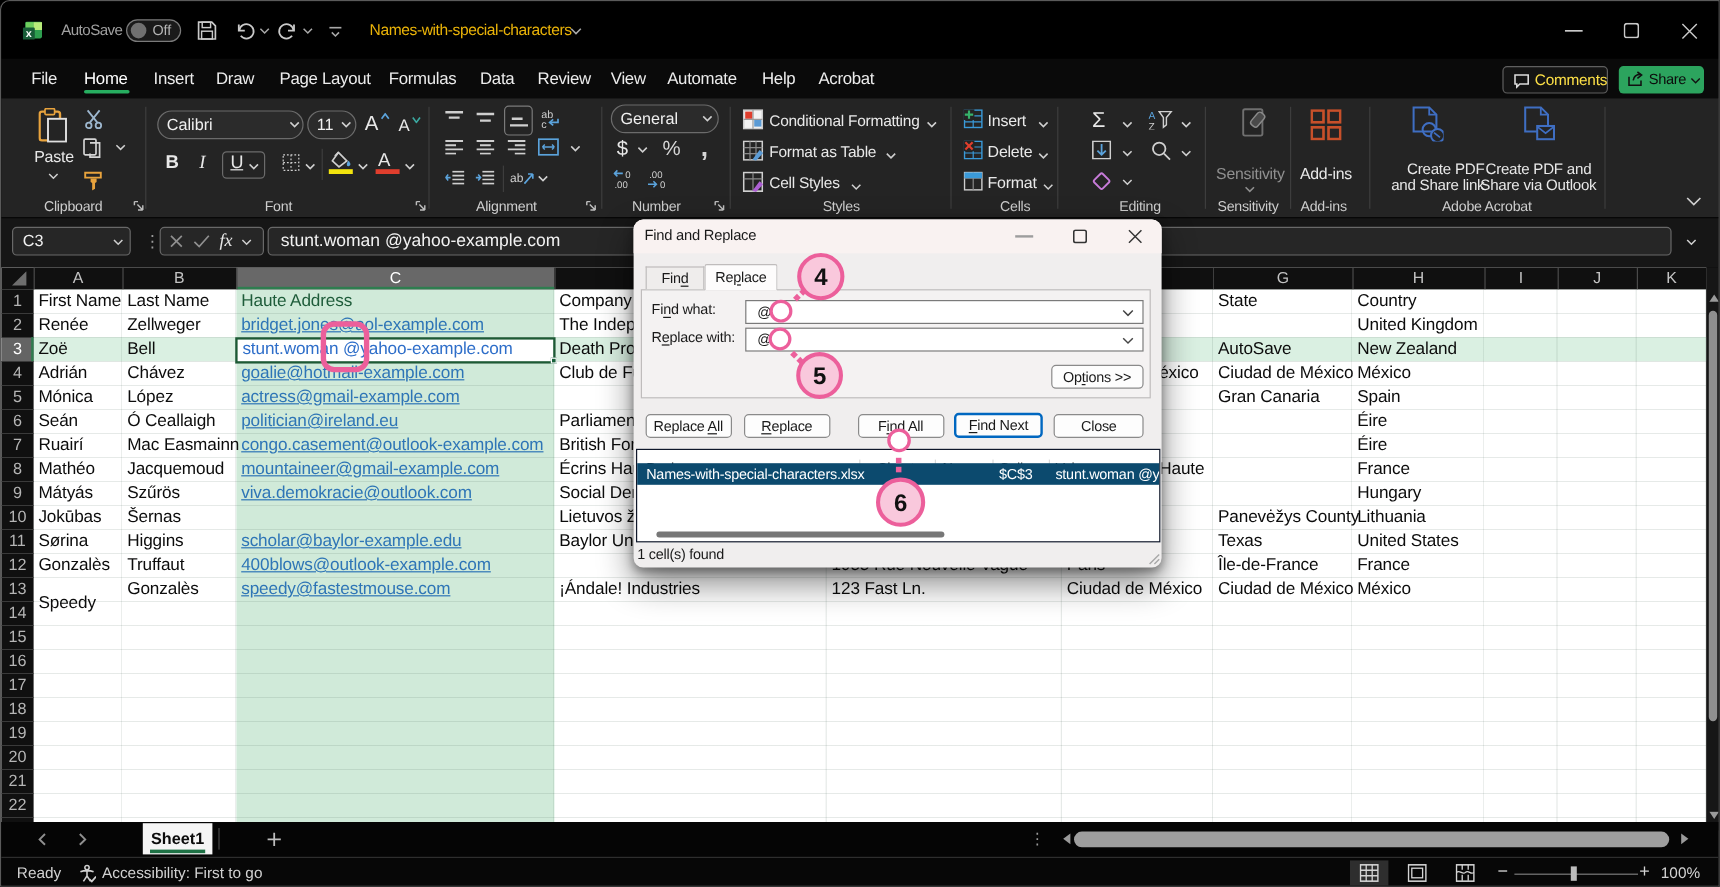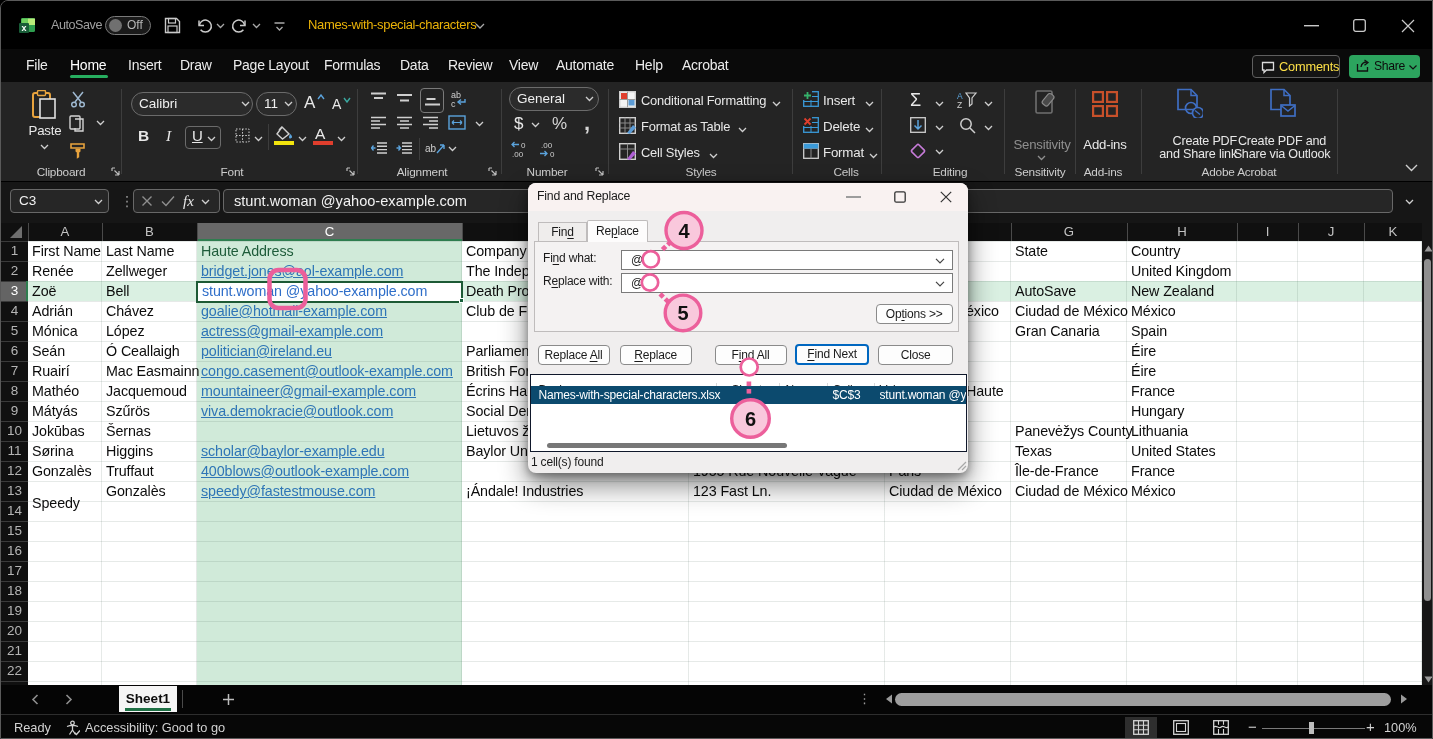--- a/index.html
+++ b/index.html
@@ -666,21 +666,21 @@
         <path d="M1 0.5 L7 5 L1 9.5 z" fill="#9a9a9a"></path>
       </svg>
   </div>
   <div id="statusbar">
     <div class="abs" style="left:13px;top:0;color:#d2d2d2;font-size:12.8px;line-height:25px">Ready</div>
     <svg class="abs" style="left:64px;top:5px" width="15" height="16" viewBox="0 0 15 16">
       <circle cx="7.5" cy="3" r="1.8" fill="none" stroke="#cfcfcf" stroke-width="1.3"></circle>
       <path d="M2 6.5 C5 5.2 10 5.2 13 6.5 M7.5 6 v4 M7.5 10 l-3 4.5 M7.5 10 l3 4.5" fill="none" stroke="#cfcfcf" stroke-width="1.3"></path>
       <path d="M9.5 12.5 l2 2 3.5 -4" fill="none" stroke="#cfcfcf" stroke-width="1.4"></path>
     </svg>
-    <div class="abs" style="left:84px;top:0;color:#d2d2d2;font-size:12.8px;line-height:25px">Accessibility: Good to go</div>
+    <div class="abs" style="left:84px;top:0;color:#d2d2d2;font-size:12.8px;line-height:25px">Accessibility: First to go</div>
     <div class="abs" style="left:1124px;top:2px;width:32px;height:22px;background:#2e2e2e"></div>
     <svg class="abs" style="left:1132px;top:5px" width="16" height="15" viewBox="0 0 16 15">
         <rect x="0.7" y="0.7" width="14.6" height="13.6" fill="none" stroke="#d5d5d5" stroke-width="1.3"></rect>
         <path d="M0.7 5.2 h14.6 M0.7 9.8 h14.6 M5.5 0.7 v13.6 M10.5 0.7 v13.6" stroke="#d5d5d5" stroke-width="1.1"></path>
       </svg>
     <svg class="abs" style="left:1172px;top:5px" width="16" height="15" viewBox="0 0 16 15">
         <rect x="0.7" y="0.7" width="14.6" height="13.6" fill="none" stroke="#d5d5d5" stroke-width="1.3"></rect>
         <rect x="3.5" y="3.5" width="9" height="8" fill="none" stroke="#d5d5d5" stroke-width="1.1"></rect>
       </svg>
     <svg class="abs" style="left:1212px;top:5px" width="16" height="15" viewBox="0 0 16 15">

